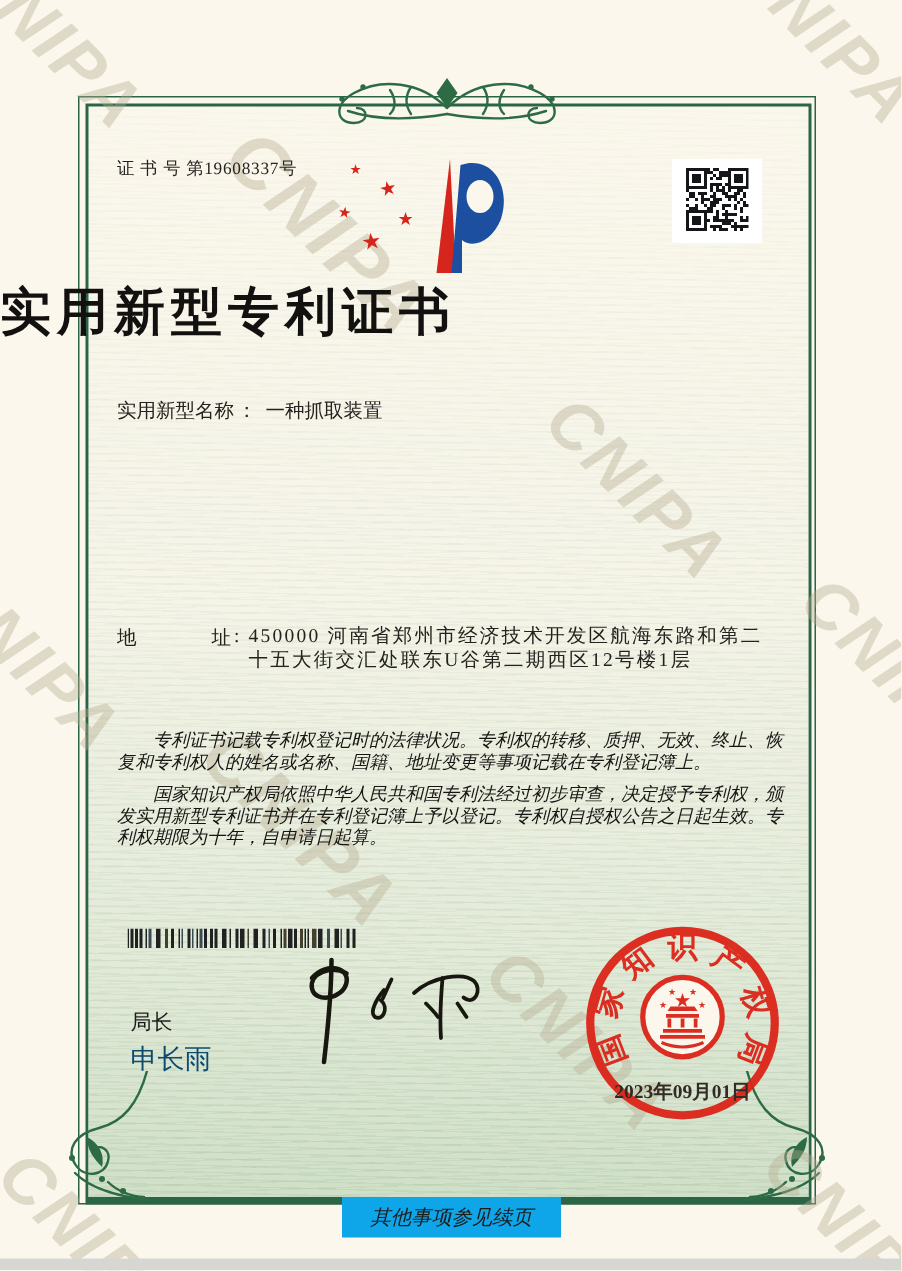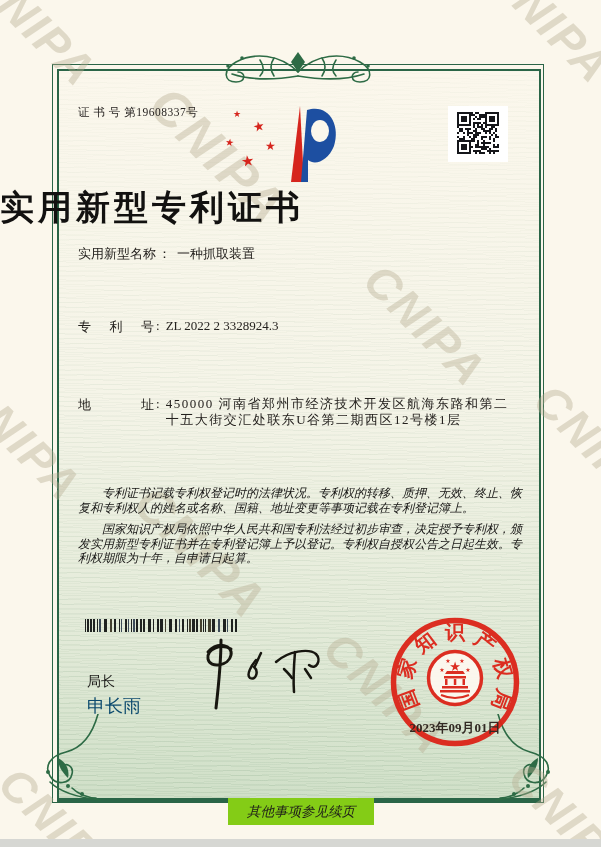--- a/index.html
+++ b/index.html
@@ -30,21 +30,21 @@
     color:rgba(182,172,146,.40);letter-spacing:2px;white-space:nowrap;pointer-events:none;}
   
   .cert-no{position:absolute;left:78px;top:105px;font-size:11.5px;letter-spacing:.5px;color:#262220;}
   .logo{position:absolute;left:225px;top:102px;width:116px;height:84px;}
   .logo .star{position:absolute;color:#d6251d;line-height:1;font-family:"DejaVu Sans",sans-serif;}
   .qr-patch{position:absolute;left:448px;top:106px;width:60px;height:56px;background:#ffffff;}
   #qr{position:absolute;left:457px;top:112px;width:42px;height:42px;}
   .title{position:absolute;left:0;top:185px;width:601px;text-align:left;
     font-size:34px;font-weight:700;letter-spacing:4px;color:#121110;}
   
-  .row{position:absolute;left:78px;width:470px;font-size:13px;color:#24211e;}
+  .row{position:absolute;left:78px;width:470px;font-size:13px;color:#24211e;margin-top:20px;}
   .flabel{display:inline-block;width:76px;text-align:justify;text-align-last:justify;vertical-align:top;}
   .flabel-auto{display:inline-block;vertical-align:top;}
   .sep{display:inline-block;margin:0 6px 0 2px;}
   .fval{display:inline-block;vertical-align:top;}
   .fval.addr{width:350px;letter-spacing:1.5px;line-height:15.5px;}
   .pair2{position:absolute;left:222px;top:0;}
   .pair2 .flabel{width:86px;}
   
   .paras{position:absolute;left:78px;top:486px;width:450px;font-size:12px;line-height:14.6px;
     font-style:italic;color:#161514;}
@@ -53,21 +53,21 @@
   #bc{position:absolute;left:85px;top:619px;width:154px;height:13px;}
   .sig-title{position:absolute;left:87px;top:673px;font-size:14px;
     font-family:"Liberation Sans","DejaVu Sans",sans-serif;color:#1c1b19;}
   .sig-name{position:absolute;left:87px;top:694px;font-size:18px;
     font-family:"Liberation Sans","DejaVu Sans",sans-serif;color:#0c4a6e;}
   #sig{position:absolute;left:180px;top:638px;width:150px;height:80px;}
   #seal{position:absolute;left:388px;top:615px;width:134px;height:134px;opacity:.95;}
   #seal-arc text{fill:#dc2418;font-size:20px;font-weight:700;font-family:"Liberation Serif","DejaVu Serif",serif;}
   .footer-page{position:absolute;left:180px;top:771px;width:180px;text-align:center;
     font-size:11px;color:#24211e;}
-  .note-patch{position:absolute;left:228px;top:798px;width:146px;height:27px;background:#84cc16;}
+  .note-patch{position:absolute;left:228px;top:798px;width:146px;height:27px;background:#0ea5e9;}
   .note{display:block;width:100%;line-height:27px;text-align:center;font-size:13.5px;
     font-style:italic;color:#1d1c1a;}
 </style>
 </head>
 <body>
 
 <div class="page">
 
   <div class="frame-outer"></div>
   <div class="frame-inner">
@@ -387,23 +387,20 @@
       <rect x="13" y="20" width="1" height="1" fill="#15161a"></rect>
       <rect x="16" y="20" width="1" height="1" fill="#15161a"></rect>
       <rect x="18" y="20" width="1" height="1" fill="#15161a"></rect>
     </svg>
 
   <div class="title">实用新型专利证书</div>
 
   <div class="row" style="top:245px">
     <span class="flabel-auto">实用新型名称</span><span class="sep">：</span><span class="fval">一种抓取装置</span>
   </div>
-  <div class="row" style="top:318px">
-    <span class="flabel">专利号</span><span class="sep">:</span><span class="fval">ZL 2022 2 3328924.3</span>
-  </div>
   <div class="row" style="top:396px">
     <span class="flabel">地址</span><span class="sep">:</span><span class="fval addr">450000 河南省郑州市经济技术开发区航海东路和第二十五大街交汇处联东U谷第二期西区12号楼1层</span>
   </div>
 
   <div class="paras">
     <p>专利证书记载专利权登记时的法律状况。专利权的转移、质押、无效、终止、恢复和专利权人的姓名或名称、国籍、地址变更等事项记载在专利登记簿上。</p>
     <p>国家知识产权局依照中华人民共和国专利法经过初步审查，决定授予专利权，颁发实用新型专利证书并在专利登记簿上予以登记。专利权自授权公告之日起生效。专利权期限为十年，自申请日起算。</p>
   </div>
 
   <svg id="bc" viewBox="0 0 154 13" preserveAspectRatio="none">

